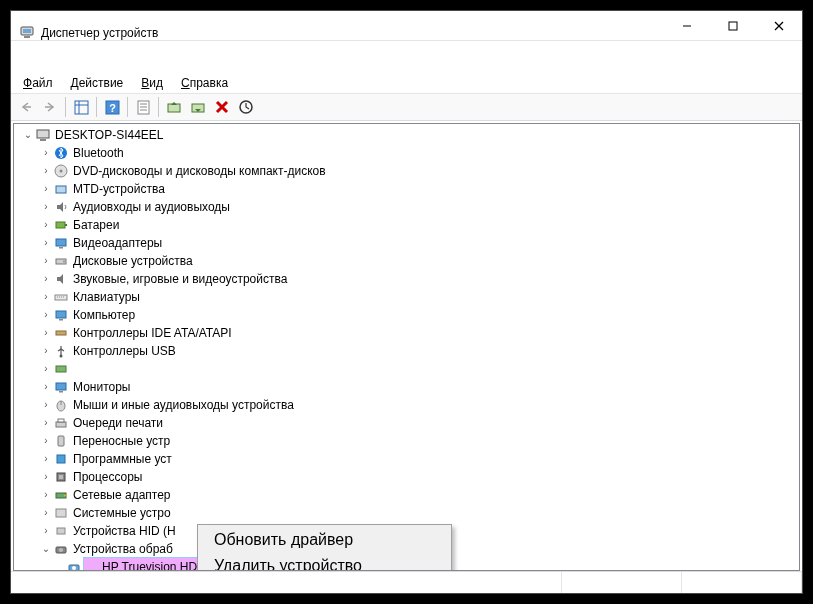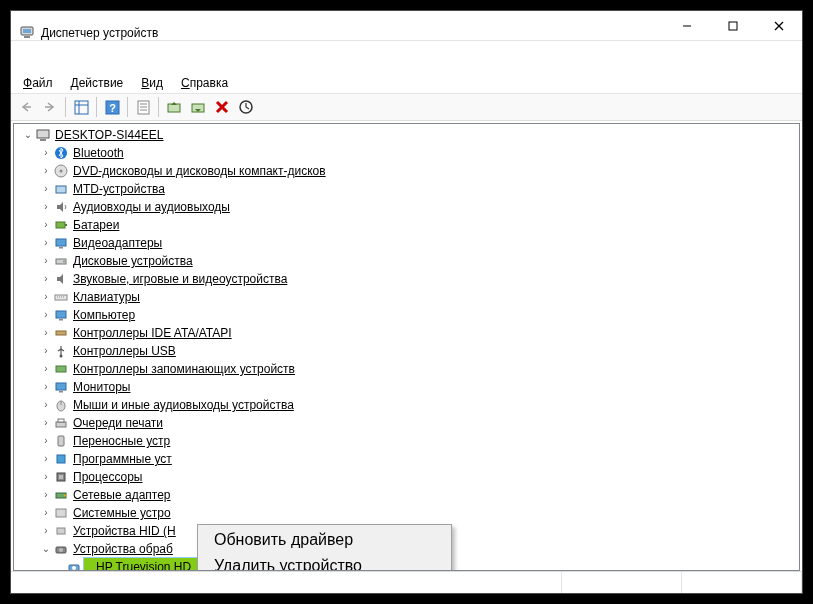--- a/index.html
+++ b/index.html
@@ -111,25 +111,25 @@
     cursor: default;
     margin-right: 1px;
     font-family: Arial;
   }
   .ic {
     width: 16px; height: 16px;
     margin-right: 4px;
     display: flex; align-items: center; justify-content: center;
     flex-shrink: 0;
   }
-  .lbl { white-space: nowrap; text-decoration: underline; }
+  .lbl { white-space: nowrap; }
   .selected {
-    background: #84cc16;
+    background: #f0abfc;
     outline: 1px solid #94cdf7;
-    padding: 0 12px;
+    padding: 0 18px;
     margin-left: -2px;
   }
   .ind1 { padding-left: 4px; }
   .ind2 { padding-left: 22px; }
   .ind3 { padding-left: 48px; }
   
   .ctxmenu {
     position: absolute;
     left: 183px;
     top: 400px;
@@ -398,21 +398,20 @@
           </span>
           <span class="lbl">Контроллеры USB</span>
         </div>
       <div class="row ind2">
           <span class="tw">›</span>
           <span class="ic">
             <svg width="14" height="14">
               <rect x="2" y="4" width="10" height="6" fill="#7ab56a" stroke="#4a7a3a"></rect>
             </svg>
           </span>
-          <span class="lbl">Контроллеры запоминающих устройств</span>
         </div>
       <div class="row ind2">
           <span class="tw">›</span>
           <span class="ic">
             <svg width="14" height="14">
               <rect x="2" y="3" width="10" height="7" fill="#5aa0d8" stroke="#2a6aa8"></rect>
               <rect x="5" y="11" width="4" height="1.5" fill="#888"></rect>
             </svg>
           </span>
           <span class="lbl">Мониторы</span>

